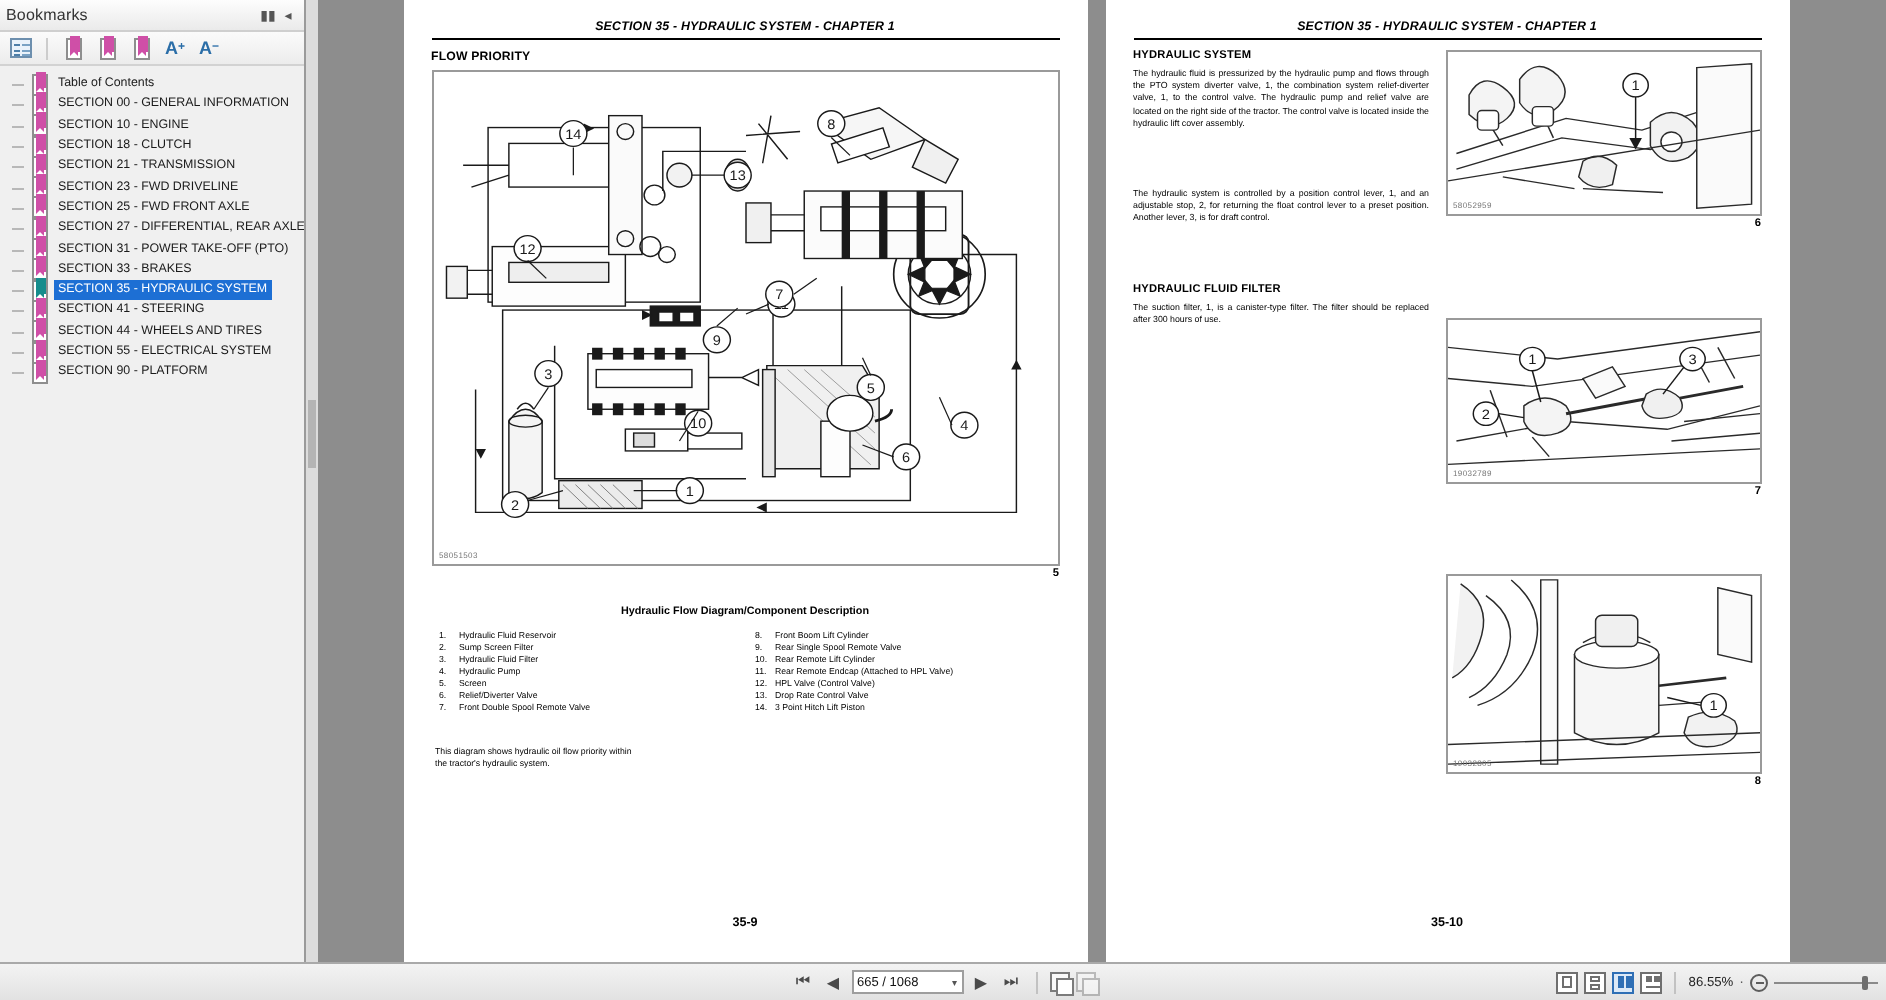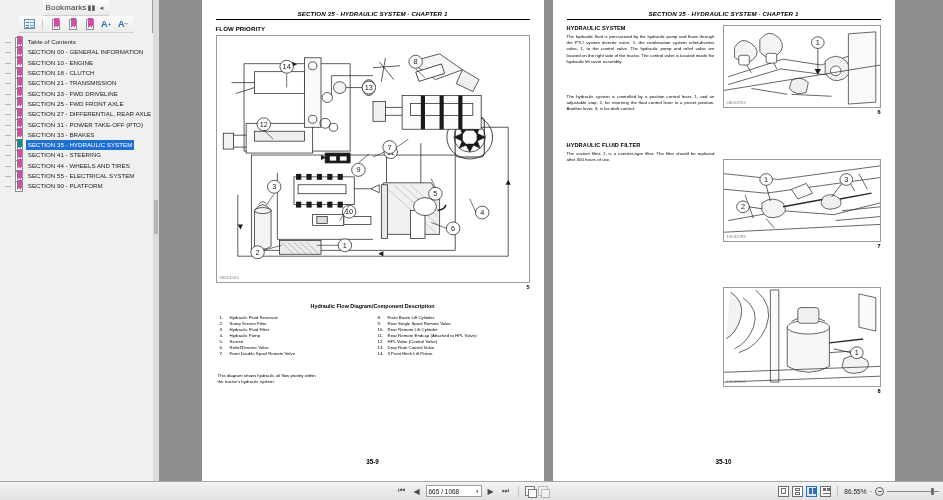--- a/index.html
+++ b/index.html
@@ -12,21 +12,20 @@
   }
   #app { position: relative; width: 943px; height: 500px; display: flex; flex-direction: column; }
 
   
   #sidebar {
     width: 153px; height: 481px;
     background: #f0f0f0;
     border-right: 1px solid #9a9a9a;
     display: flex; flex-direction: column;
     flex: 0 0 153px;
-    align-items: center;
   }
   #sidebar-header {
     height: 16px;
     background: linear-gradient(#fdfdfd,#eaeaea);
     border-bottom: 1px solid #cfcfcf;
     display: flex; align-items: center;
     padding: 0 3px;
     font-size: 8px; color: #333;
   }
   #sidebar-header .title { flex: 1; font-size: 8px; letter-spacing: .1px; }

